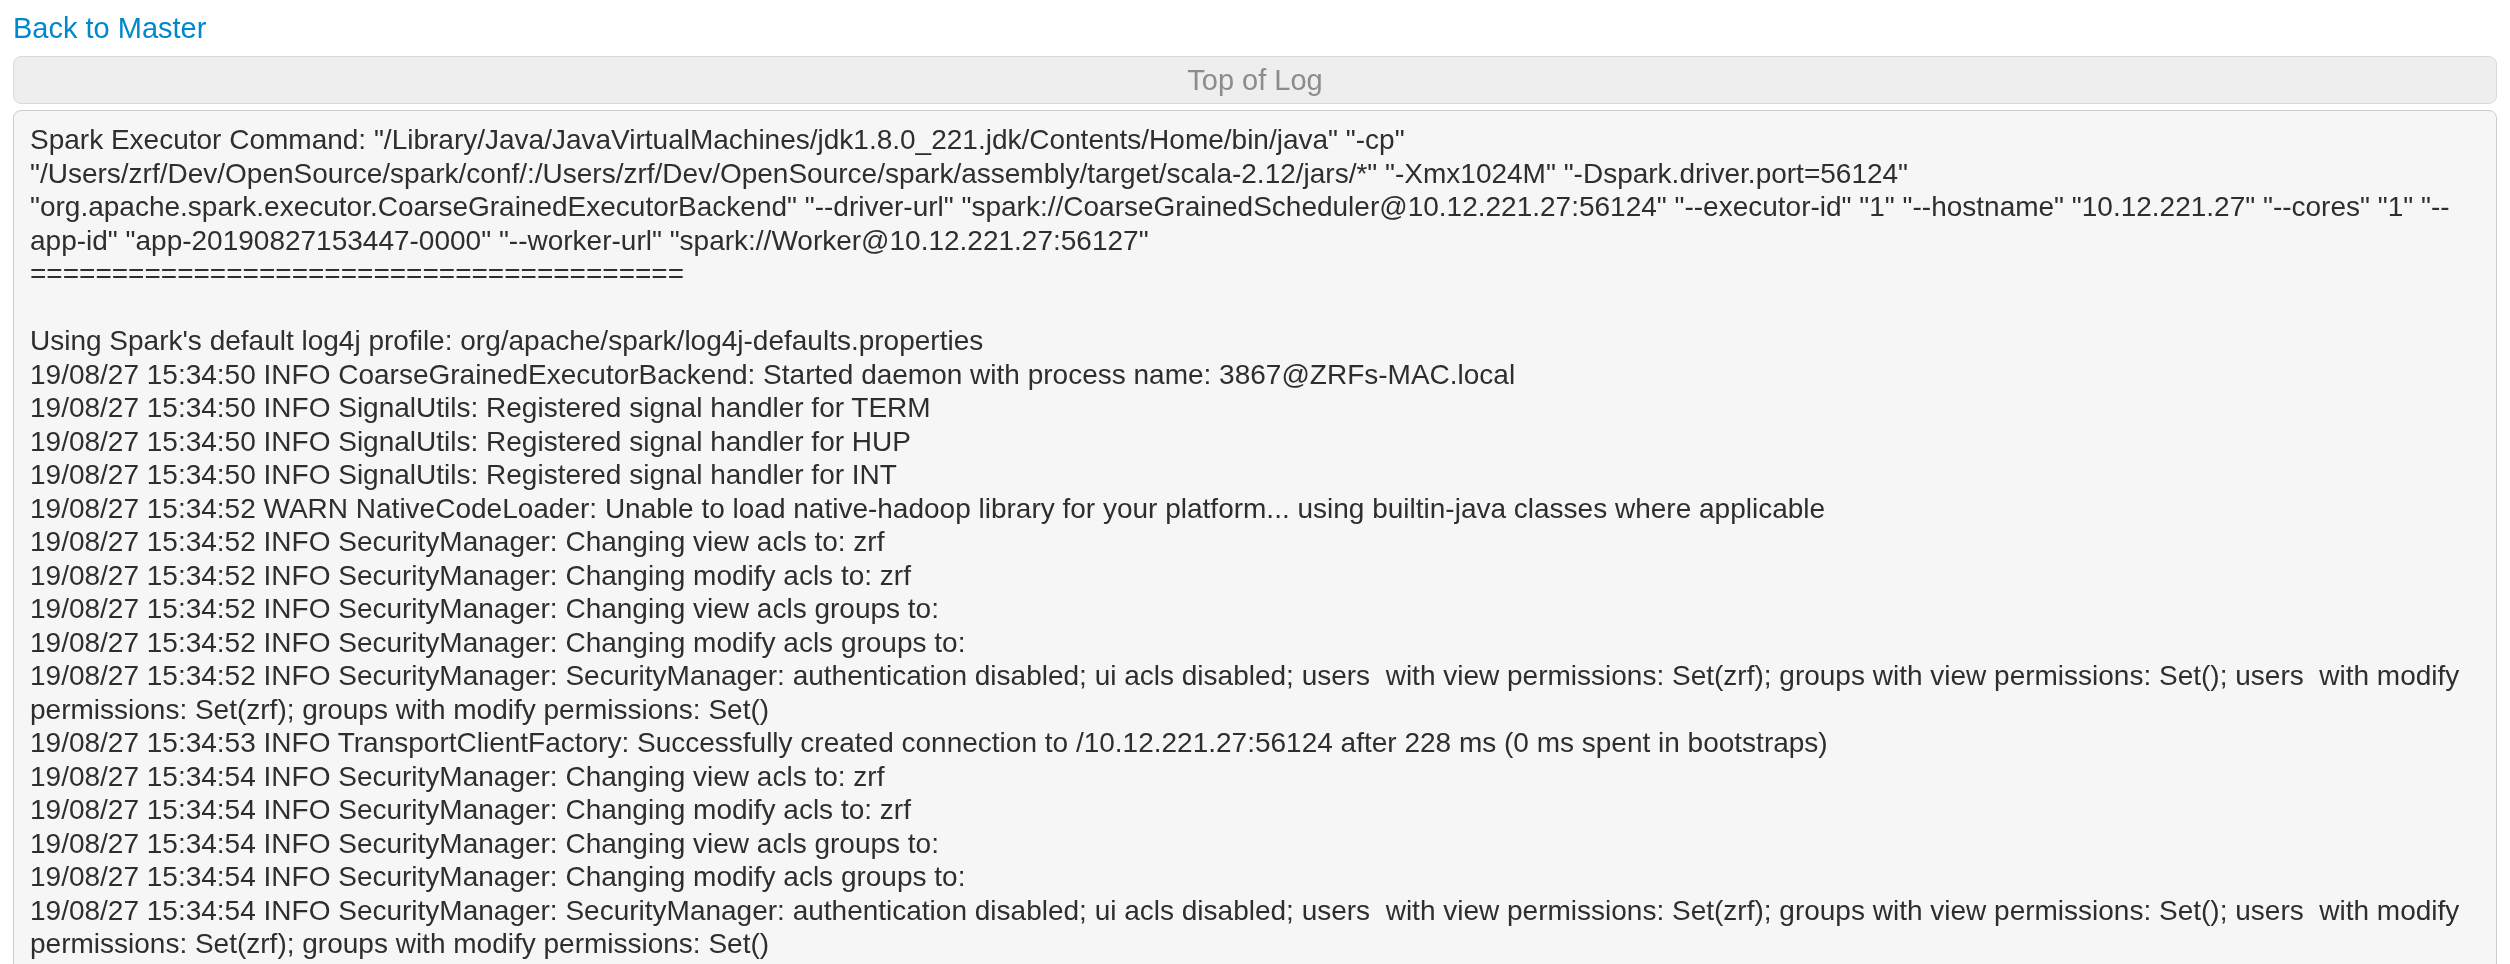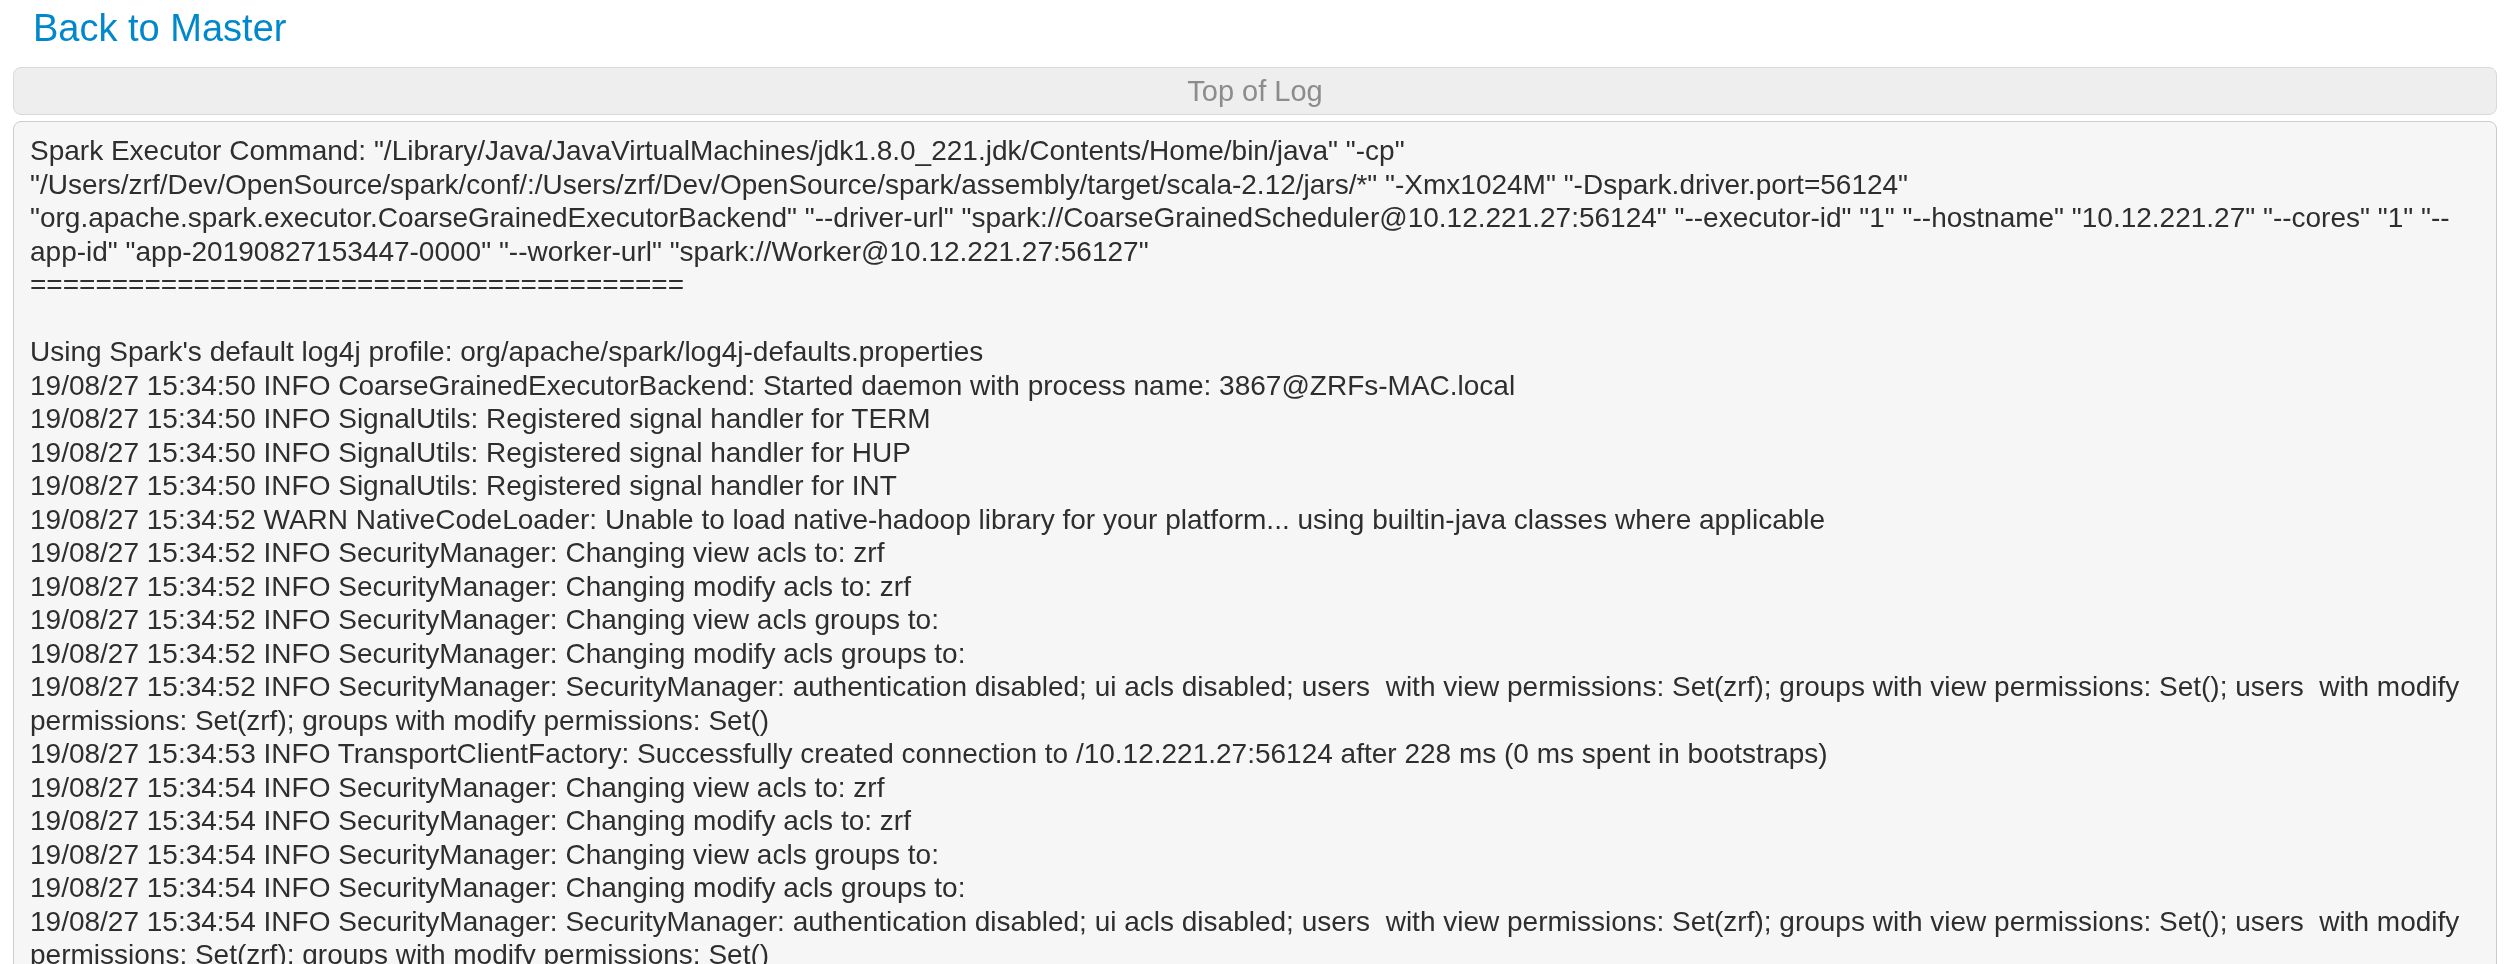--- a/index.html
+++ b/index.html
@@ -22,37 +22,36 @@
     width: 2510px;
     height: 964px;
     overflow: hidden;
   }
   .page {
     padding: 0 13px;
   }
   .back-link {
     display: inline-block;
     margin-top: 12px;
-    font-size: 38px;
+    font-size: 29px;
     line-height: 33px;
     color: var(--link-color);
     text-decoration: none;
     cursor: pointer;
-    margin-left: 20px;
   }
   .byte-range {
     margin-top: 8px;
     font-size: 29px;
     line-height: 33px;
     color: #333333;
   }
   .log-header-btn {
     display: block;
     width: 100%;
-    margin-top: 22px;
+    margin-top: 11px;
     height: 48px;
     background: var(--bar-bg);
     border: 1px solid var(--bar-border);
     border-radius: 8px;
     color: var(--bar-text);
     font-family: "Liberation Sans", "DejaVu Sans", sans-serif;
     font-size: 29px;
     line-height: 46px;
     text-align: center;
     padding: 0;

